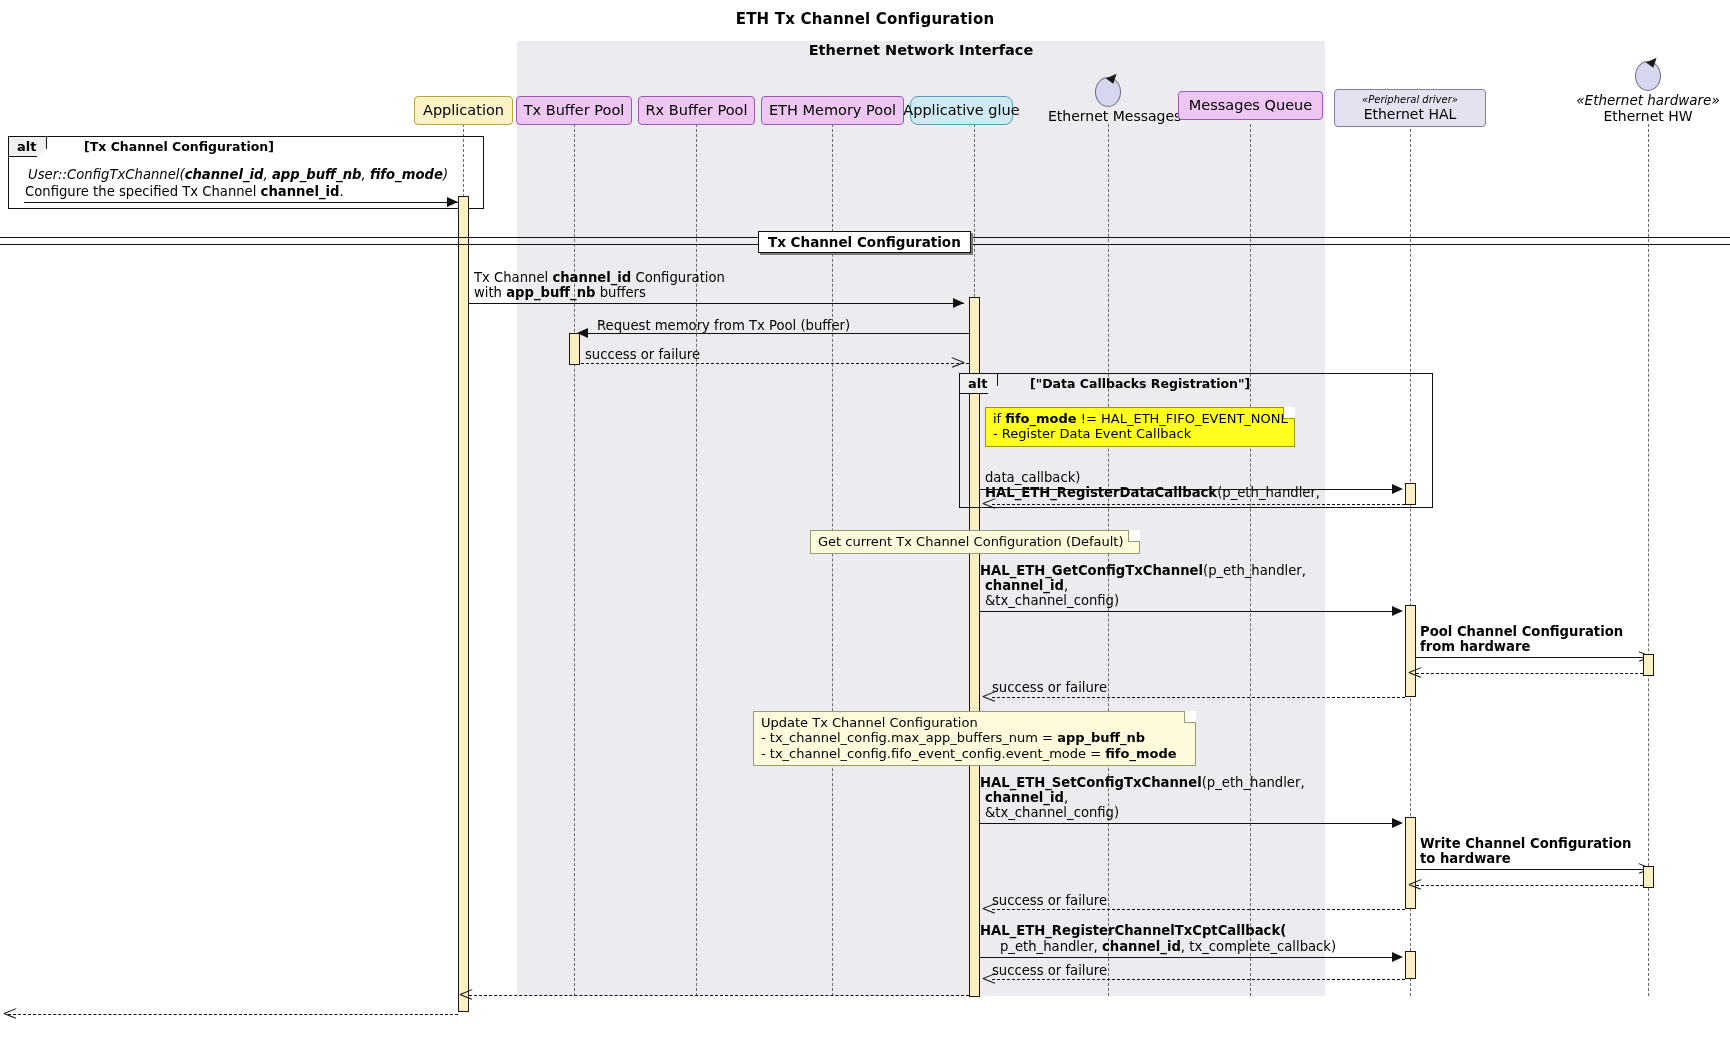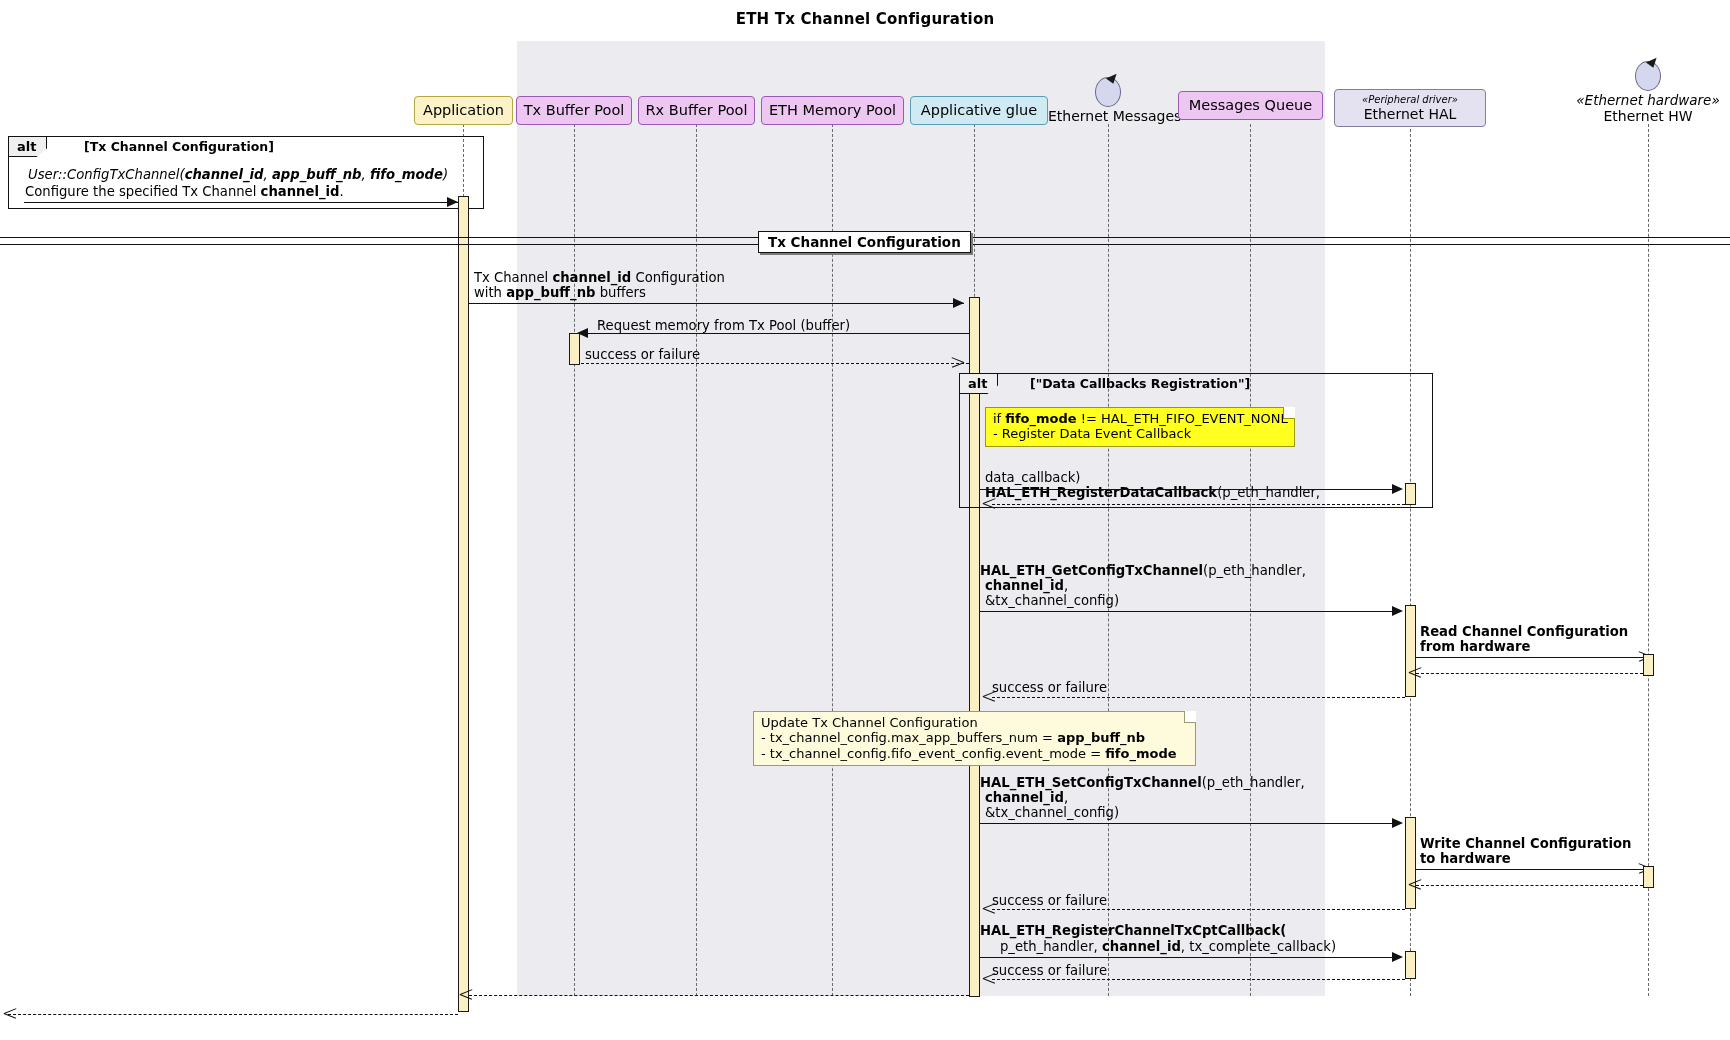--- a/index.html
+++ b/index.html
@@ -140,20 +140,21 @@
   .msg-txt i{font-style:italic;}
 </style>
 </head>
 <body>
 
 <div class="stage">
 
   <div class="abs diagram-title">ETH Tx Channel Configuration</div>
 
   <div class="abs box-group"></div>
+  <div class="abs box-group-title">Ethernet Network Interface</div>
 
   <div class="abs lifeline" style="left:463px;"></div>
   <div class="abs lifeline" style="left:574px;"></div>
   <div class="abs lifeline" style="left:696px;"></div>
   <div class="abs lifeline" style="left:832px;"></div>
   <div class="abs lifeline" style="left:974px;"></div>
   <div class="abs lifeline" style="left:1108px;"></div>
   <div class="abs lifeline" style="left:1250px;"></div>
   <div class="abs lifeline" style="left:1410px;"></div>
   <div class="abs lifeline" style="left:1648px;"></div>
@@ -167,21 +168,21 @@
   </div>
 
   <div class="abs part pool" style="left:638px;top:96px;width:117px;">
     <span>Rx Buffer Pool</span>
   </div>
 
   <div class="abs part pool" style="left:761px;top:96px;width:143px;">
     <span>ETH Memory Pool</span>
   </div>
 
-  <div class="abs part glue" style="left:910px;top:96px;width:138px;">
+  <div class="abs part glue" style="left:910px;top:96px;width:103px;border-radius:8px;">
     <span>Applicative glue</span>
   </div>
 
   <div class="abs ctrl-wrap" style="left:1048px;top:77px;width:120px;">
     <div class="ctrl-circle">
         <i class="arr"></i>
       </div>
     <div class="ctrl-label">Ethernet Messages</div>
   </div>
 
@@ -263,34 +264,37 @@
   </div>
   <div class="abs msg-txt" style="left:985px;top:470px;"> data_callback)</div>
   <div class="abs msg-line" style="left:980px;top:489px;width:418px;"></div>
   <div class="abs arrow-r" style="left:1392px;top:484px;"></div>
 
   <div class="abs act" style="left:1405px;top:483px;height:22px;"></div>
 
   <div class="abs msg-line dashed" style="left:992px;top:504px;width:413px;"></div>
   <div class="abs arrow-open-l" style="left:983px;top:498px;"></div>
 
+  <div class="note" style="left:810px;top:530px;width:330px;">
+    <div>Get current Tx Channel Configuration (Default)</div>
+  </div>
 
   <div class="abs msg-txt" style="left:980px;top:563px;">
     <b><span>HAL_ETH_GetConfigTxChannel</span></b><span>(p_eth_handler,</span>
   </div>
   <div class="abs msg-txt" style="left:985px;top:578px;">
     <b><span>channel_id</span></b><span>,</span>
   </div>
   <div class="abs msg-txt" style="left:985px;top:593px;"> &amp;tx_channel_config)</div>
   <div class="abs msg-line" style="left:980px;top:611px;width:418px;"></div>
   <div class="abs arrow-r" style="left:1392px;top:606px;"></div>
 
   <div class="abs act" style="left:1405px;top:605px;height:92px;"></div>
 
-  <div class="abs msg-txt bold" style="left:1420px;top:624px;">Read Channel Configuration</div>
+  <div class="abs msg-txt bold" style="left:1420px;top:624px;">Pool Channel Configuration</div>
   <div class="abs msg-txt bold" style="left:1420px;top:639px;"> from hardware</div>
   <div class="abs msg-line" style="left:1416px;top:657px;width:232px;"></div>
   <div class="abs arrow-open-r" style="left:1639px;top:651px;"></div>
 
   <div class="abs act" style="left:1643px;top:654px;height:22px;"></div>
 
   <div class="abs msg-line dashed" style="left:1416px;top:673px;width:227px;"></div>
   <div class="abs arrow-open-l" style="left:1409px;top:667px;"></div>
 
   <div class="abs msg-txt" style="left:992px;top:680px;">success or failure</div>

